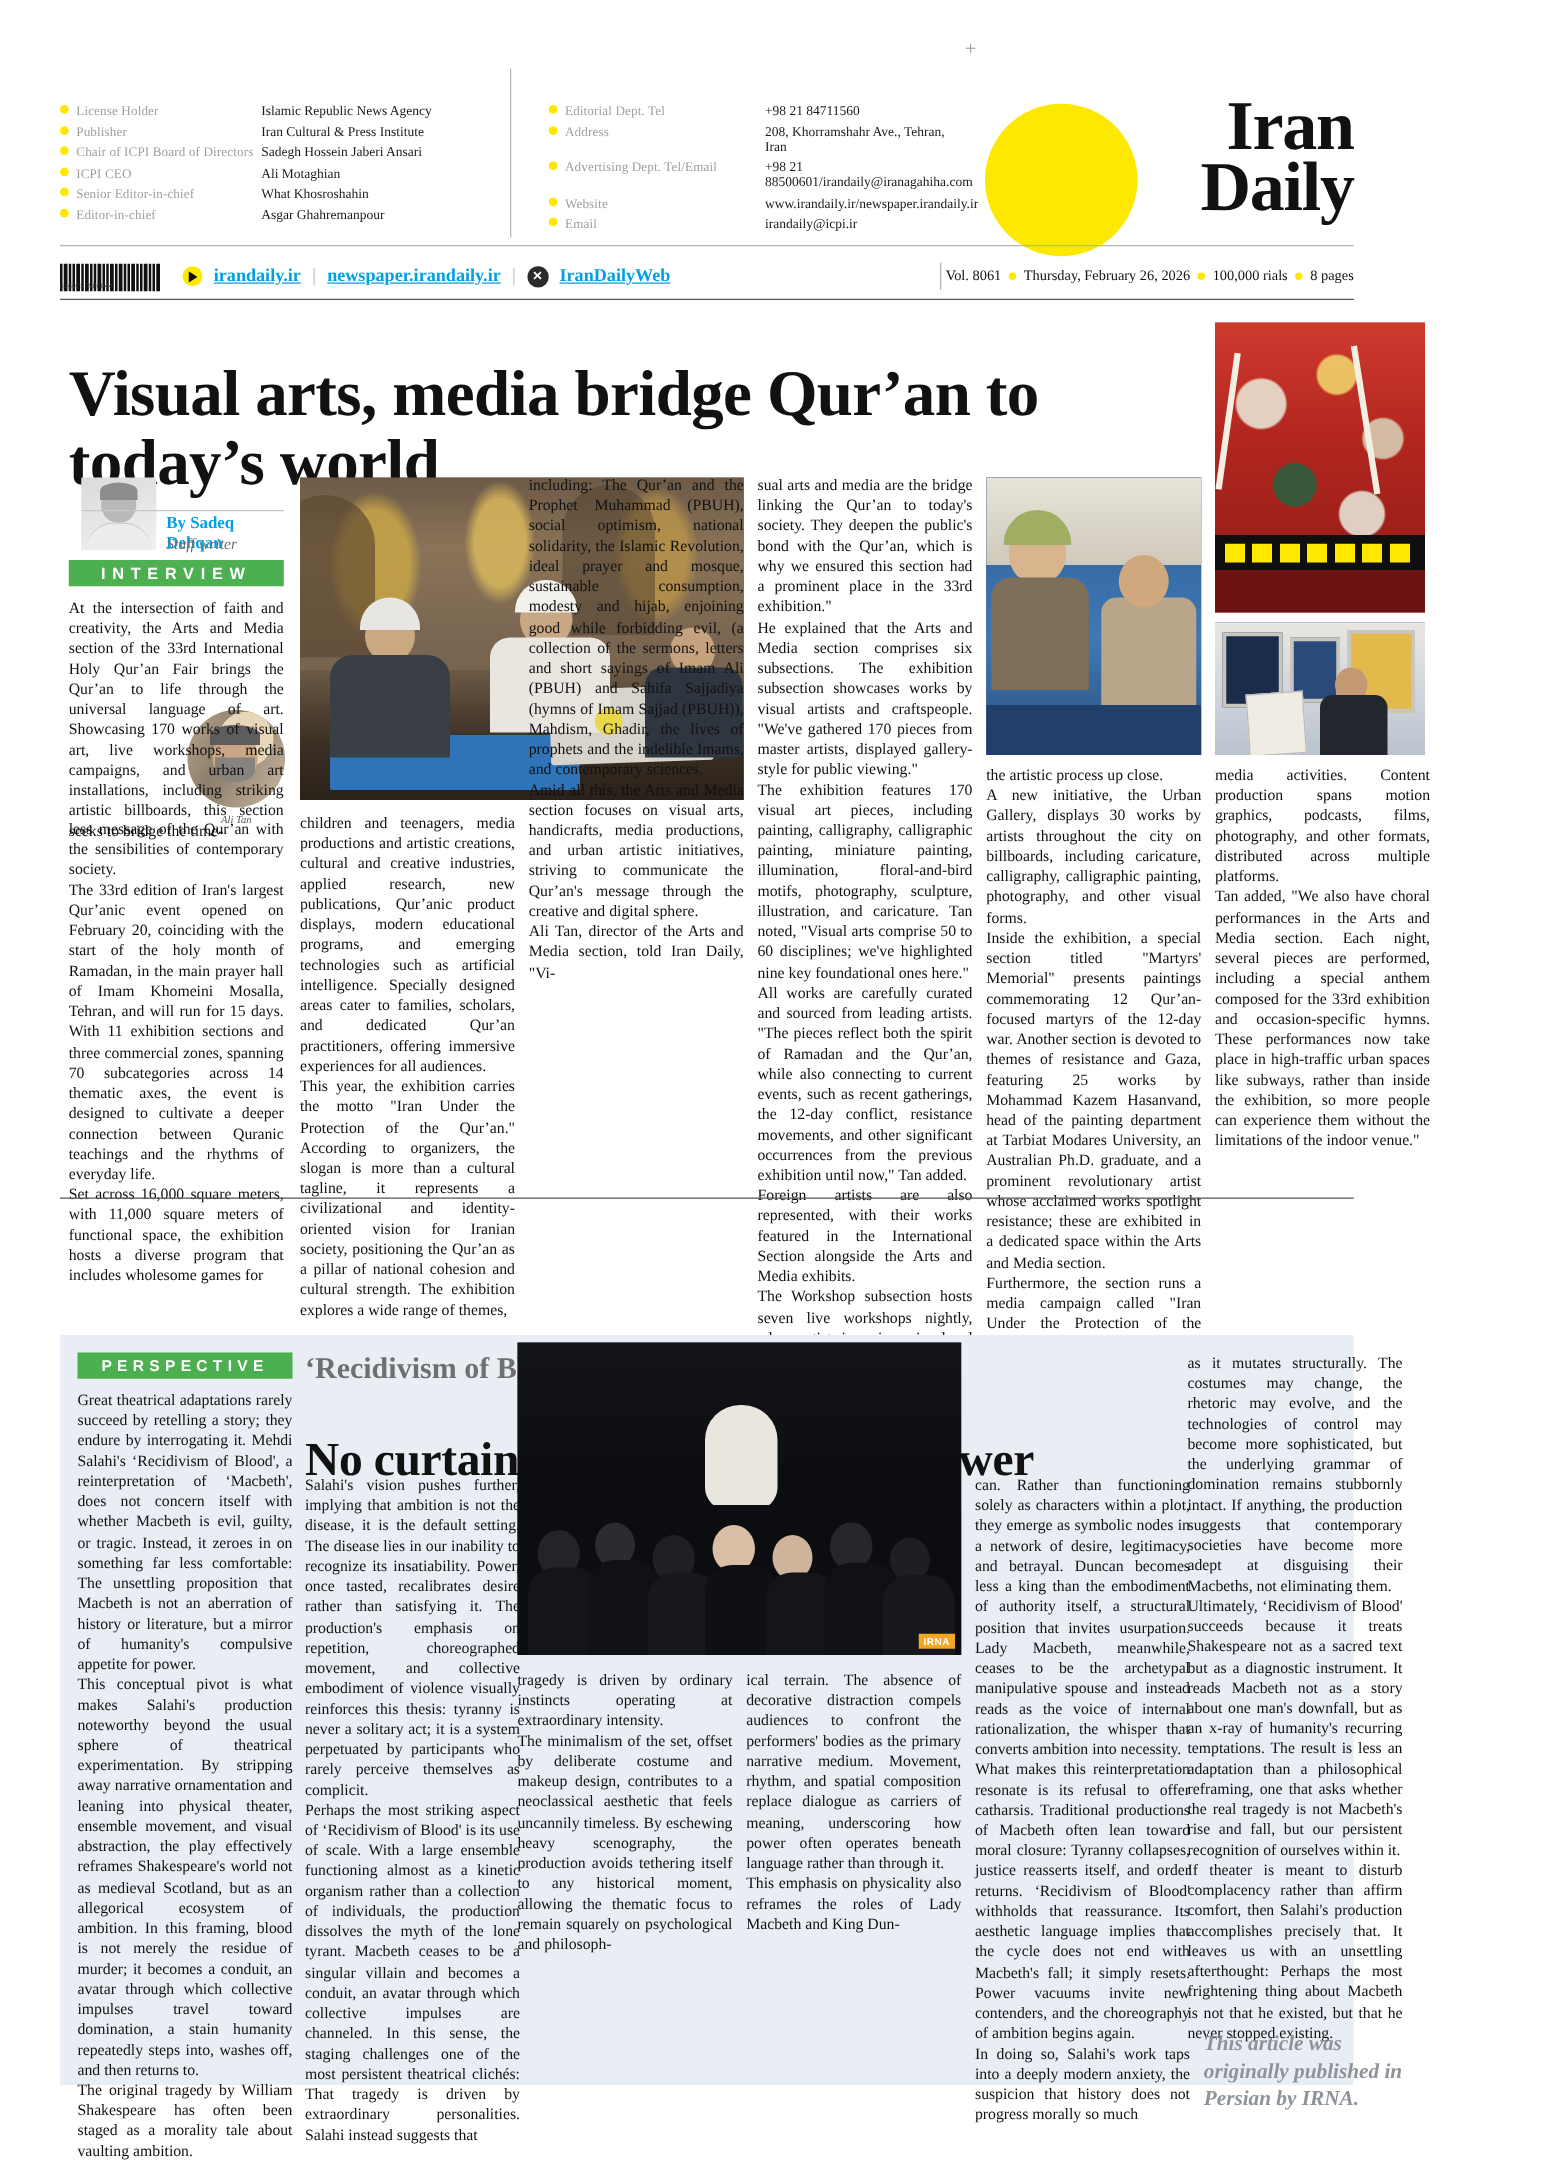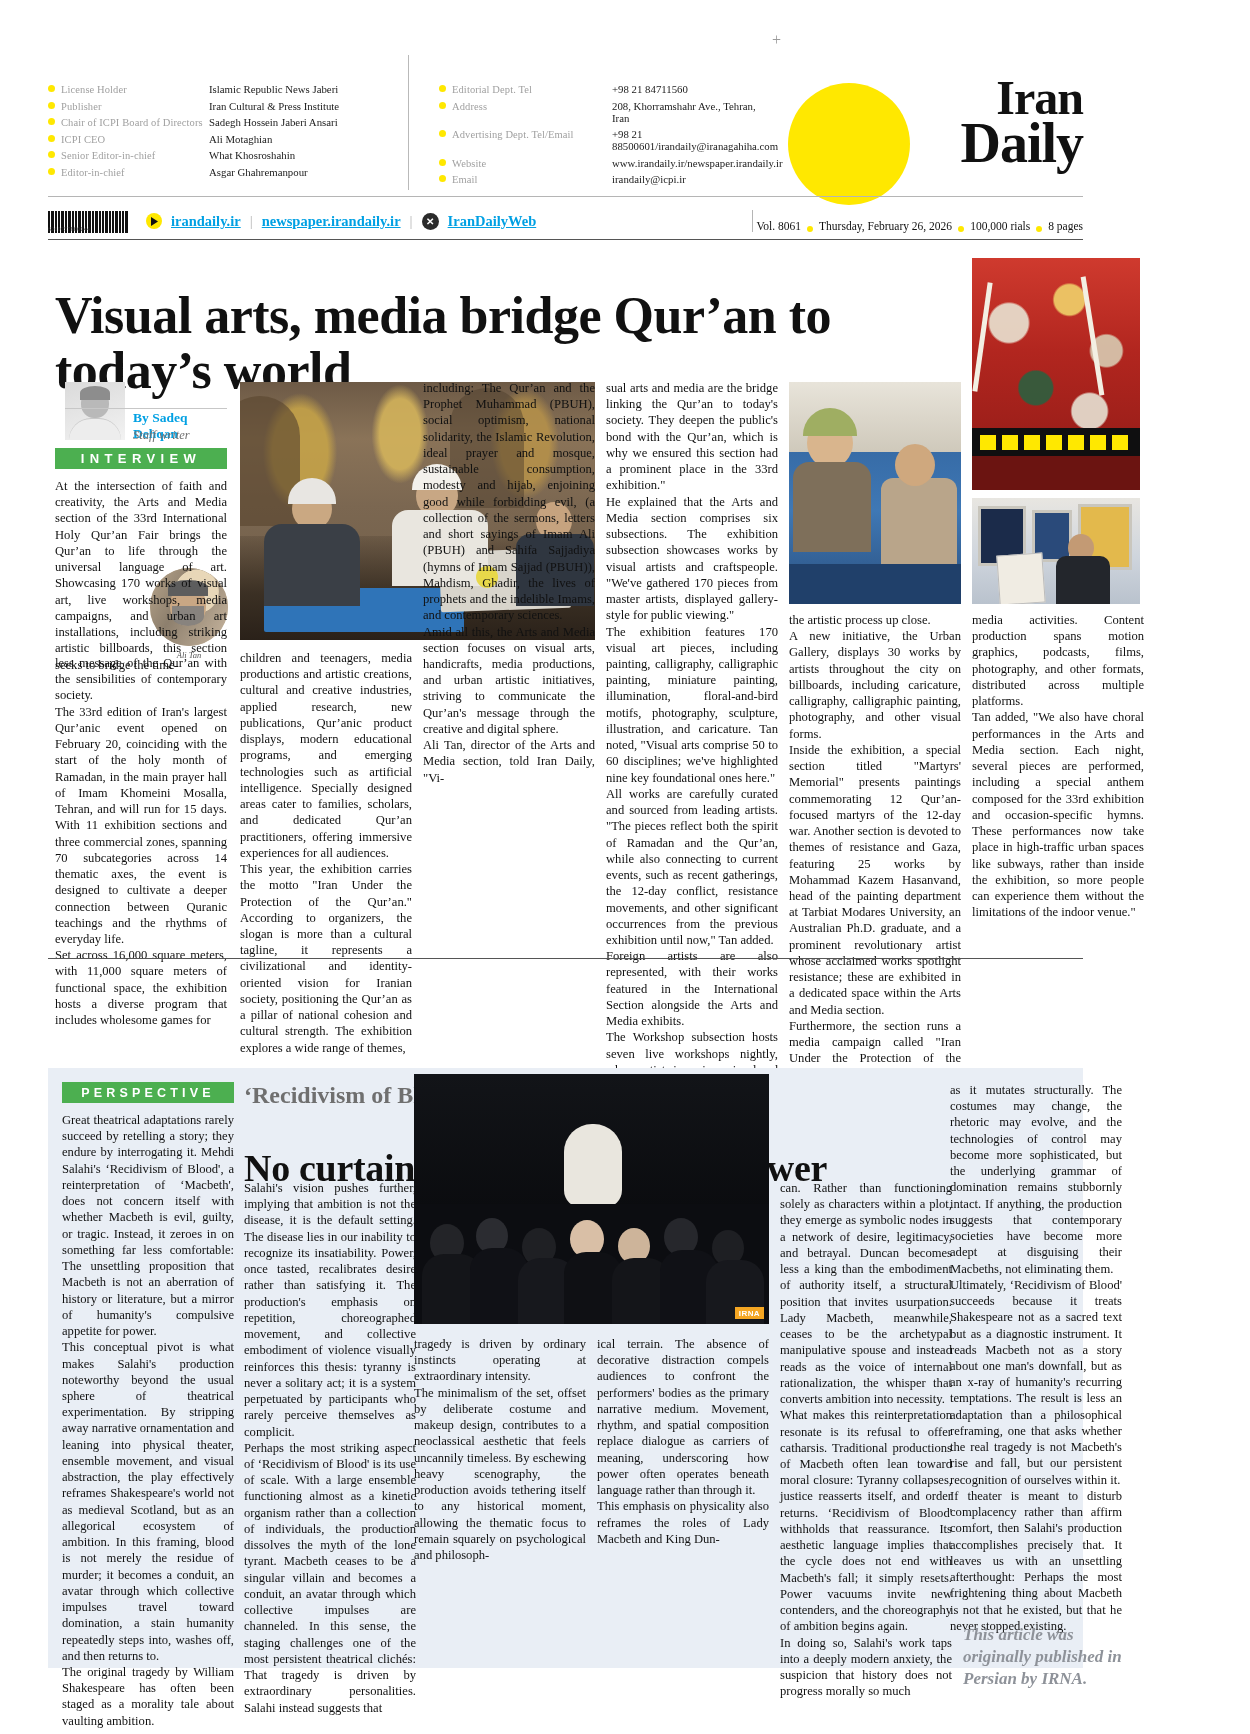--- a/index.html
+++ b/index.html
@@ -28,37 +28,37 @@
     width:7px; height:7px; border-radius:50%; background:#ffe800;
     display:inline-block; margin-right:6px; flex:0 0 auto; position:relative; top:-1px;
   }
   .imp-label { font-size:10.5px; color:#a0a0a0; font-family:"Liberation Serif", serif; width:148px; flex:0 0 auto; letter-spacing:.1px;}
   .imprint-col.second .imp-label { width:160px; }
   .imp-value { font-size:10.8px; color:#1b1b1b; font-family:"Liberation Serif", serif; }
 
   .logo-wrap { position:absolute; right:0; top:10px; width:300px; height:130px; }
   .logo-dot { position:absolute; left:5px; top:18px; width:122px; height:122px; border-radius:50%; background:#ffe800; }
   .logo-text { position:absolute; right:0; top:12px; text-align:right; font-family:"Liberation Serif", serif; font-weight:bold; color:#111; line-height:.88; }
-  .logo-text .l1 { font-size:48px; letter-spacing:-1px; display:block;}
+  .logo-text .l1 { font-size:56px; letter-spacing:-1px; display:block;}
   .logo-text .l2 { font-size:56px; letter-spacing:-1px; display:block;}
   .mast-divider { position:absolute; left:48px; top:196px; width:1035px; border-top:1px solid #b5b5b5; }
 
   
   .navbar { position:absolute; left:48px; top:205px; width:1035px; height:32px; display:flex; align-items:center; }
   .barcode { width:88px; height:24px; display:flex; align-items:flex-end; gap:1px; }
   .barcode i { display:block; background:#111; width:2px; height:22px; }
   .barcode i.w { width:3px; }
   .barcode-num { position:absolute; left:48px; top:226px; font-size:5.5px; letter-spacing:.5px; color:#333; }
   .nav-links { display:flex; align-items:center; margin-left:10px; gap:9px; font-family:"Liberation Serif", serif; }
   .play-btn { width:16px; height:16px; border-radius:50%; background:#ffe800; display:flex; align-items:center; justify-content:center; }
   .play-btn svg { display:block; }
   .nav-link { font-size:14.5px; font-weight:bold; color:#00a0e3; font-family:"Liberation Serif", serif; }
   .nav-sep { color:#b5b5b5; font-size:15px; font-weight:300; }
   .x-badge { width:17px; height:17px; border-radius:50%; background:#2b2b2b; display:flex; align-items:center; justify-content:center; color:#fff; font-size:10px; font-family:"Liberation Sans", sans-serif; font-weight:bold;}
-  .nav-right { margin-left:auto; display:flex; align-items:flex-end; gap:6px; padding-left:4px; border-left:1px solid #b5b5b5; height:22px; }
+  .nav-right { margin-left:auto; display:flex; align-items:center; gap:6px; padding-left:4px; border-left:1px solid #b5b5b5; height:22px; }
   .nav-right span { font-size:11.5px; color:#111; font-family:"Liberation Serif", serif; }
   .dot-y { width:6px; height:6px; border-radius:50%; background:#ffe800; display:inline-block; }
   .nav-rule { position:absolute; left:48px; top:239px; width:1035px; border-top:1px solid #555; }
 
   
   .lead-title {
     position:absolute; left:55px; top:253px; width:840px;
     font-family:"Liberation Serif", serif; font-weight:bold;
     font-size:52px; line-height:1.07; color:#111; letter-spacing:-.5px;
   }
@@ -166,21 +166,21 @@
 <div class="page">
 
   <div class="crop-mark" style="left:772px; top:32px;">+</div>
 
   <div class="masthead">
 
     <div class="imprint-col">
       <div class="imprint-row">
         <span class="bullet"></span>
         <span class="imp-label">License Holder</span>
-        <span class="imp-value">Islamic Republic News Jaberi</span>
+        <span class="imp-value">Islamic Republic News Agency</span>
       </div>
       <div class="imprint-row">
         <span class="bullet"></span>
         <span class="imp-label">Publisher</span>
         <span class="imp-value">Iran Cultural &amp; Press Institute</span>
       </div>
       <div class="imprint-row">
         <span class="bullet"></span>
         <span class="imp-label">Chair of ICPI Board of Directors</span>
         <span class="imp-value">Sadegh Hossein Jaberi Ansari</span>

